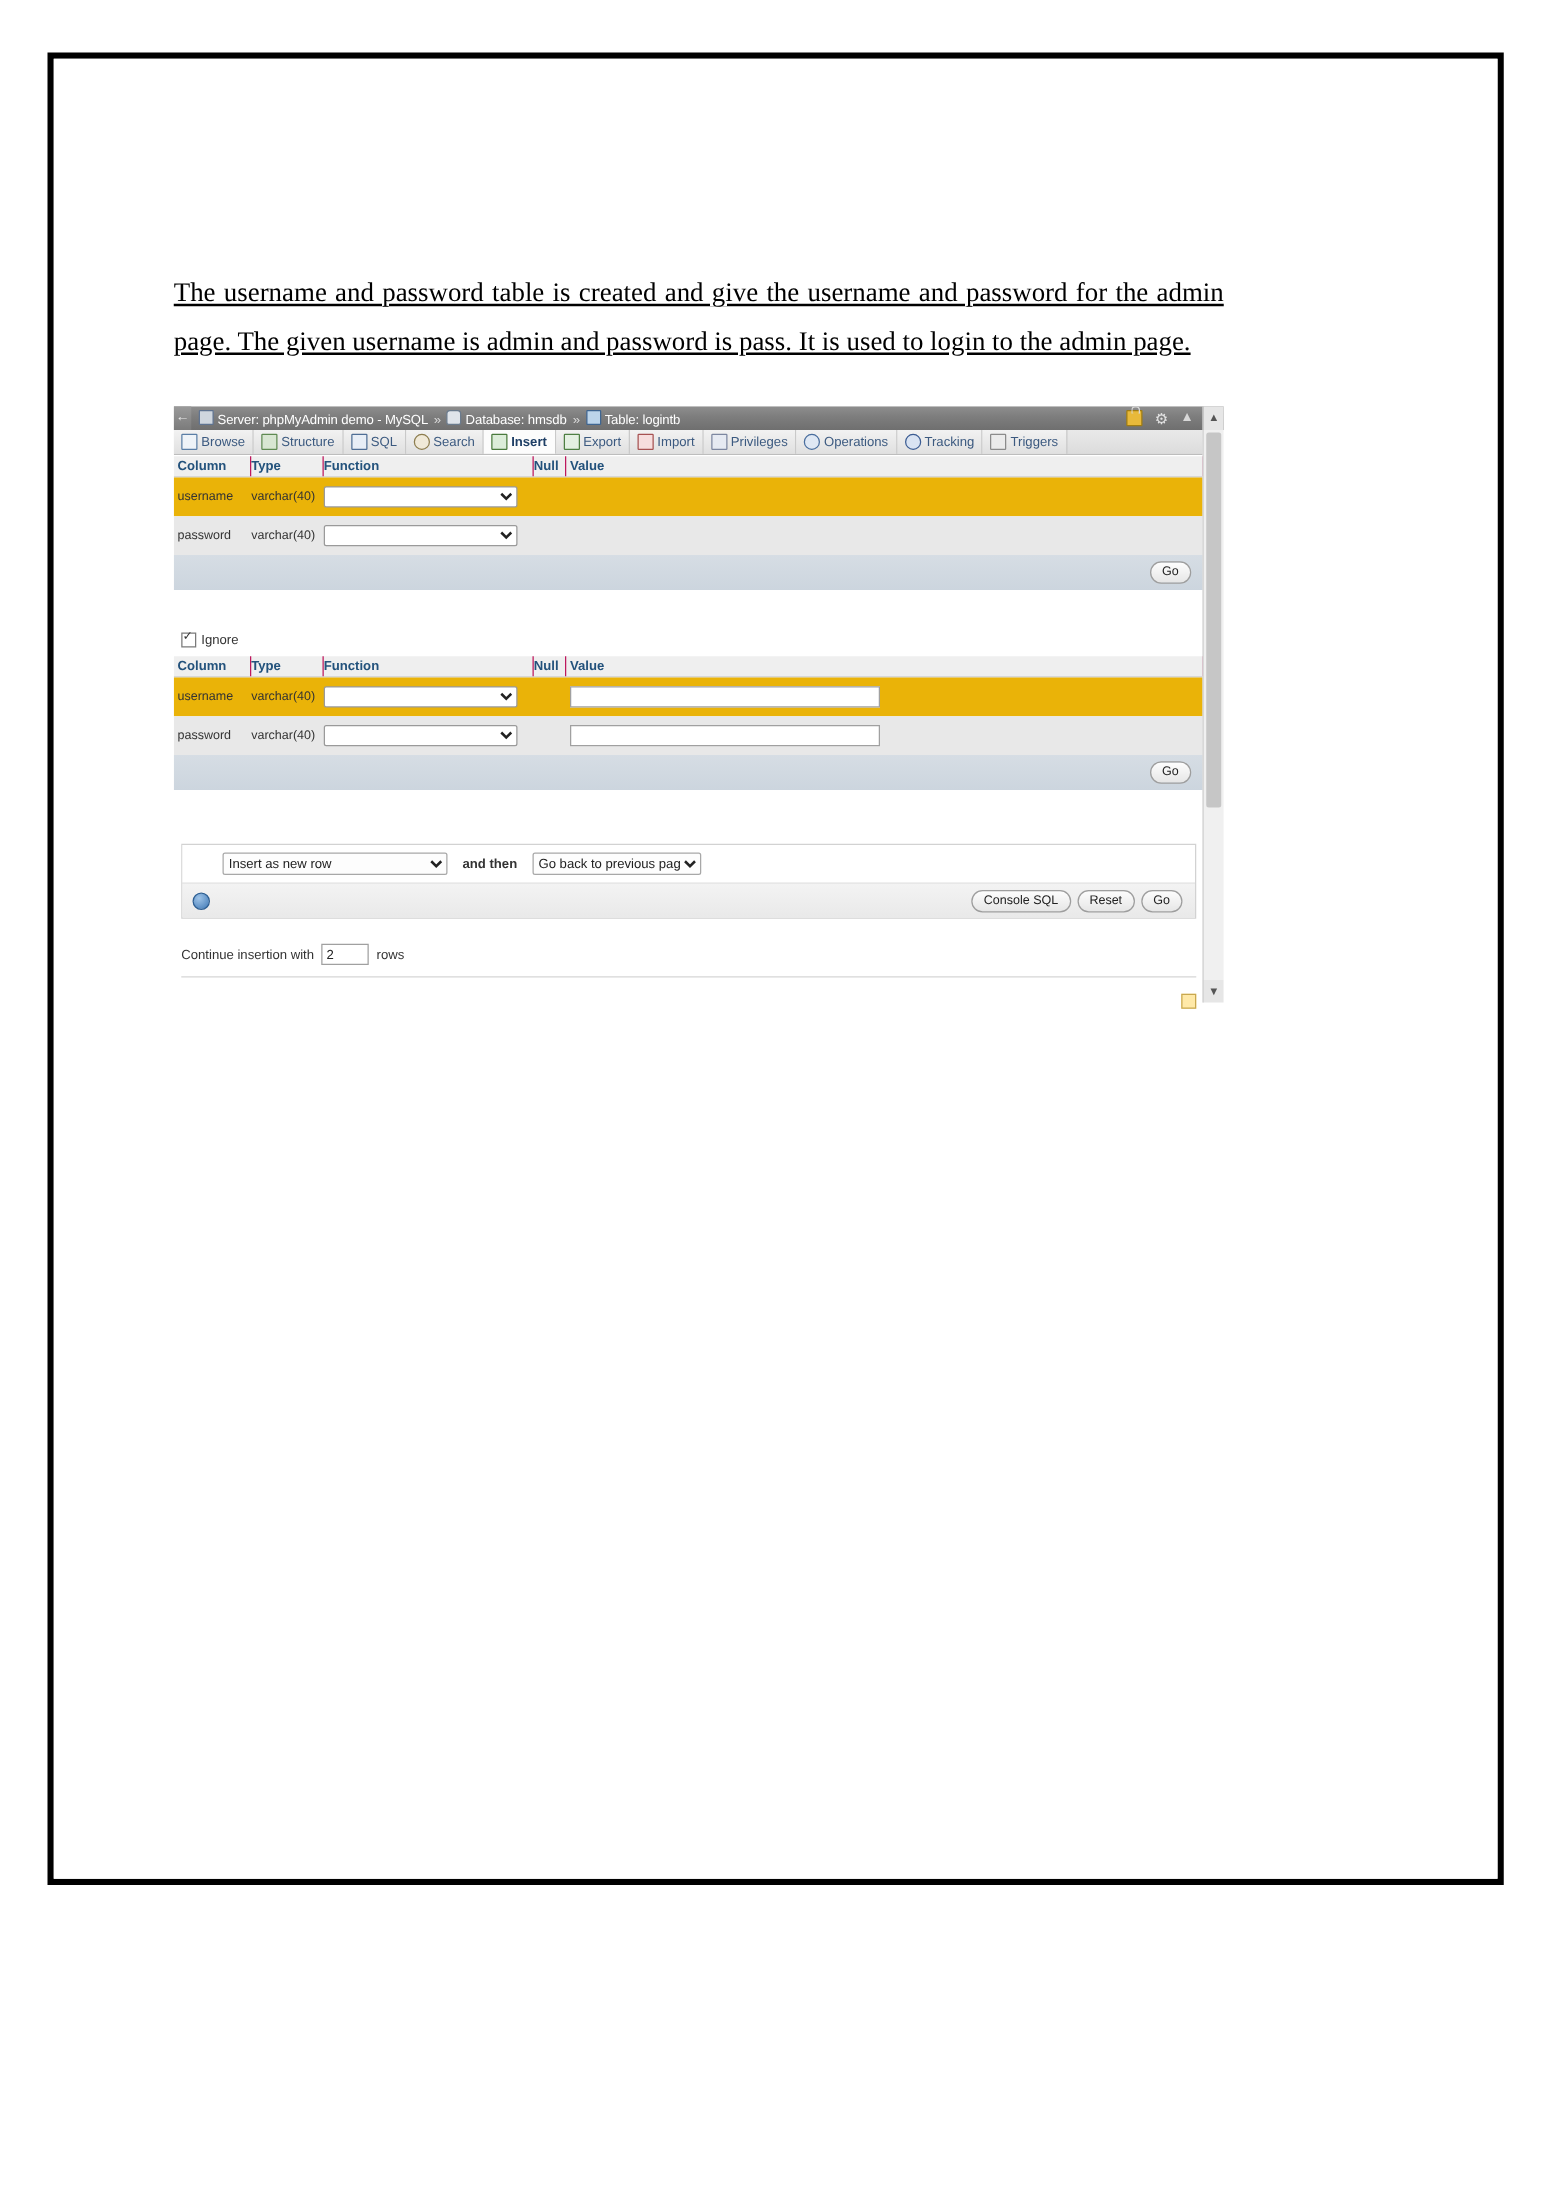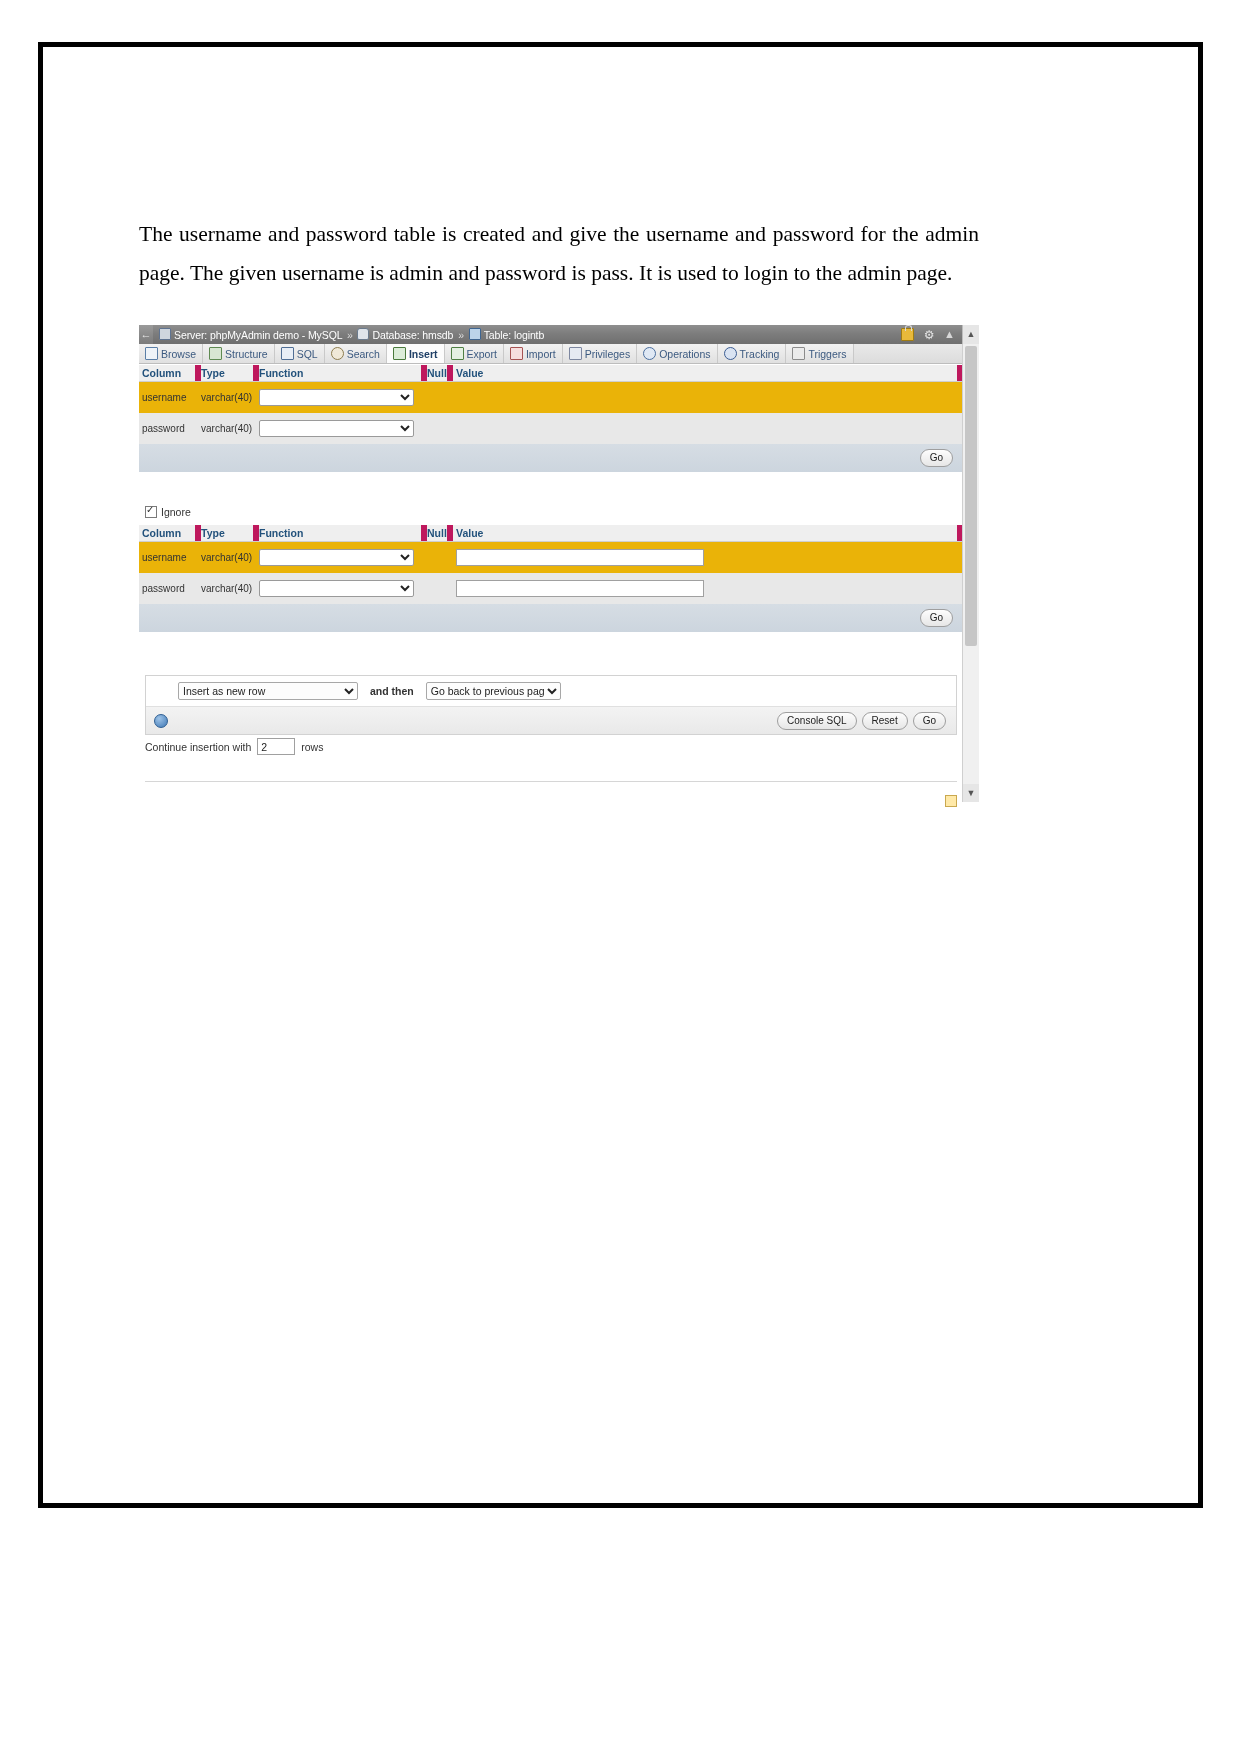--- a/index.html
+++ b/index.html
@@ -31,21 +31,21 @@
   .doc-para {
     position: absolute;
     font-family: "Liberation Serif", serif;
     font-size: 21.5px;
     line-height: 39px;
     color: #000;
     text-align: justify;
     text-justify: inter-word;
   }
   #intro-para {
-    left: 96px; top: 146px; width: 840px;
+    left: 96px; top: 146px; width: 840px; text-decoration: underline;
   }
   #closing-para {
     left: 102px; top: 806px; width: 840px;
     text-align: left;
   }
 
   
   .pma-shot {
     position: absolute;
     left: 96px; top: 278px;
@@ -171,21 +171,21 @@
 
   
   .ins-block { position: absolute; left: 0; width: 824px; }
   .ins-head {
     display: flex; align-items: center;
     height: 16px;
     background: #efefef;
     border-bottom: 1px solid #cfcfcf;
     font-size: 10.5px; font-weight: bold; color: #23527c;
   }
-  .ins-head .hc { border-right: 6px solid #be185d; height: 16px; line-height: 16px; box-sizing: border-box; }
+  .ins-head .hc { border-right: 1px solid #be185d; height: 16px; line-height: 16px; box-sizing: border-box; }
   .c-col  { width: 62px; padding-left: 3px; }
   .c-type { width: 58px; }
   .c-func { width: 168px; }
   .c-null { width: 26px; }
   .c-val  { flex: 1; padding-left: 3px; }
 
   .ins-row {
     display: flex; align-items: center;
     height: 31px;
     font-size: 10px; color: #333;
@@ -505,21 +505,21 @@
         <div class="opt-row2">
           <span class="globe-icon"></span>
           <span class="opt-btns">
             <button class="btn">Console SQL</button>
             <button class="btn">Reset</button>
             <button class="btn">Go</button>
           </span>
         </div>
       </div>
 
-      <div class="cont-row" style="top:413px;">
+      <div class="cont-row" style="top:430px;">
         <span>Continue insertion with</span>
         <input class="rows-input" type="text" value="2" style="">
         <span>rows</span>
       </div>
 
       <div class="console-sep" style="top:456px;"></div>
 
       <div class="pma-vscroll">
         <div class="pma-vthumb"></div>
       </div>

